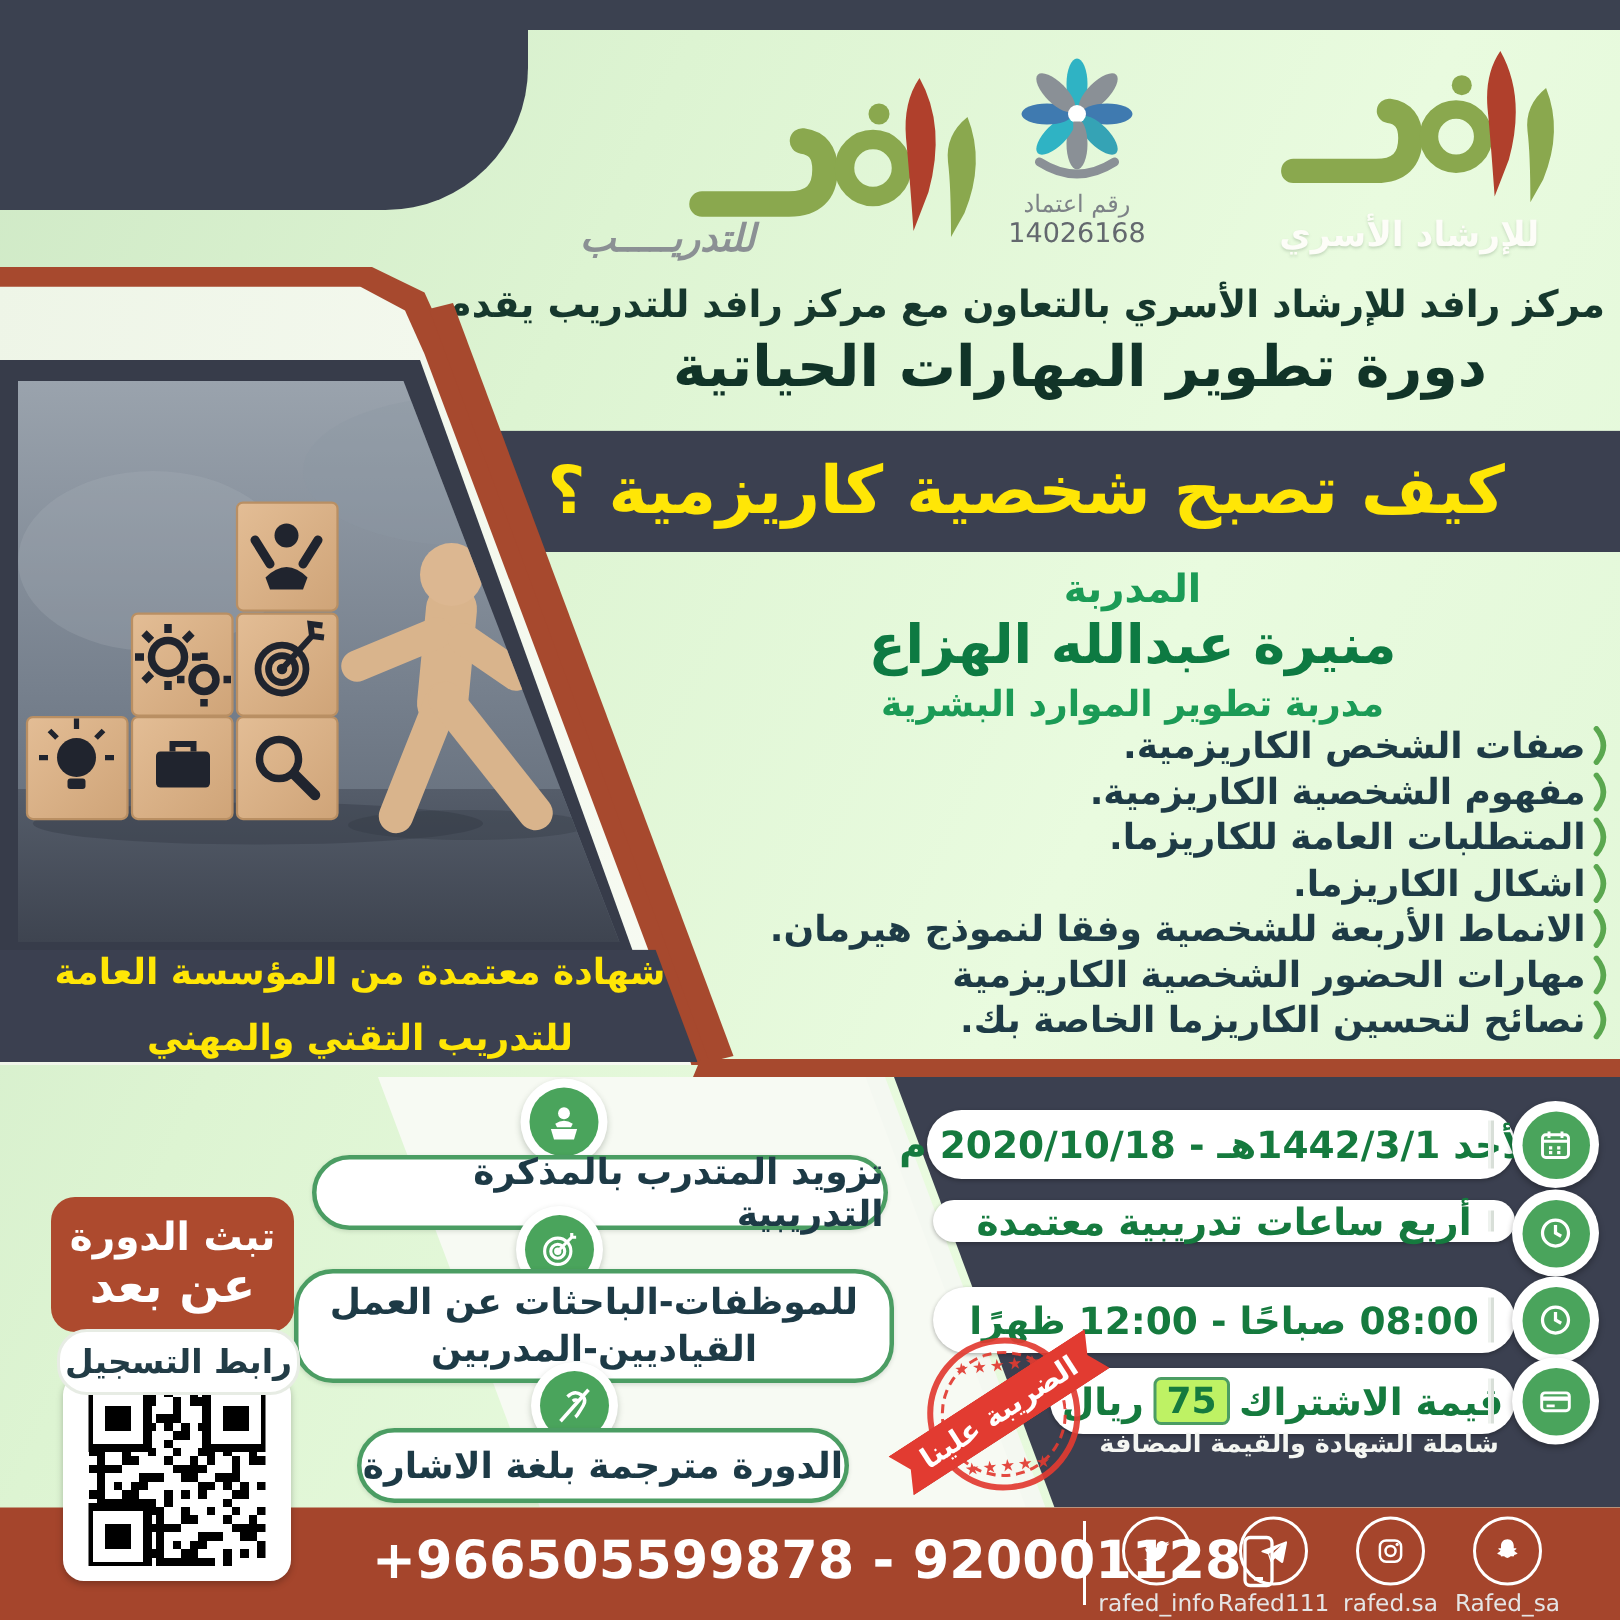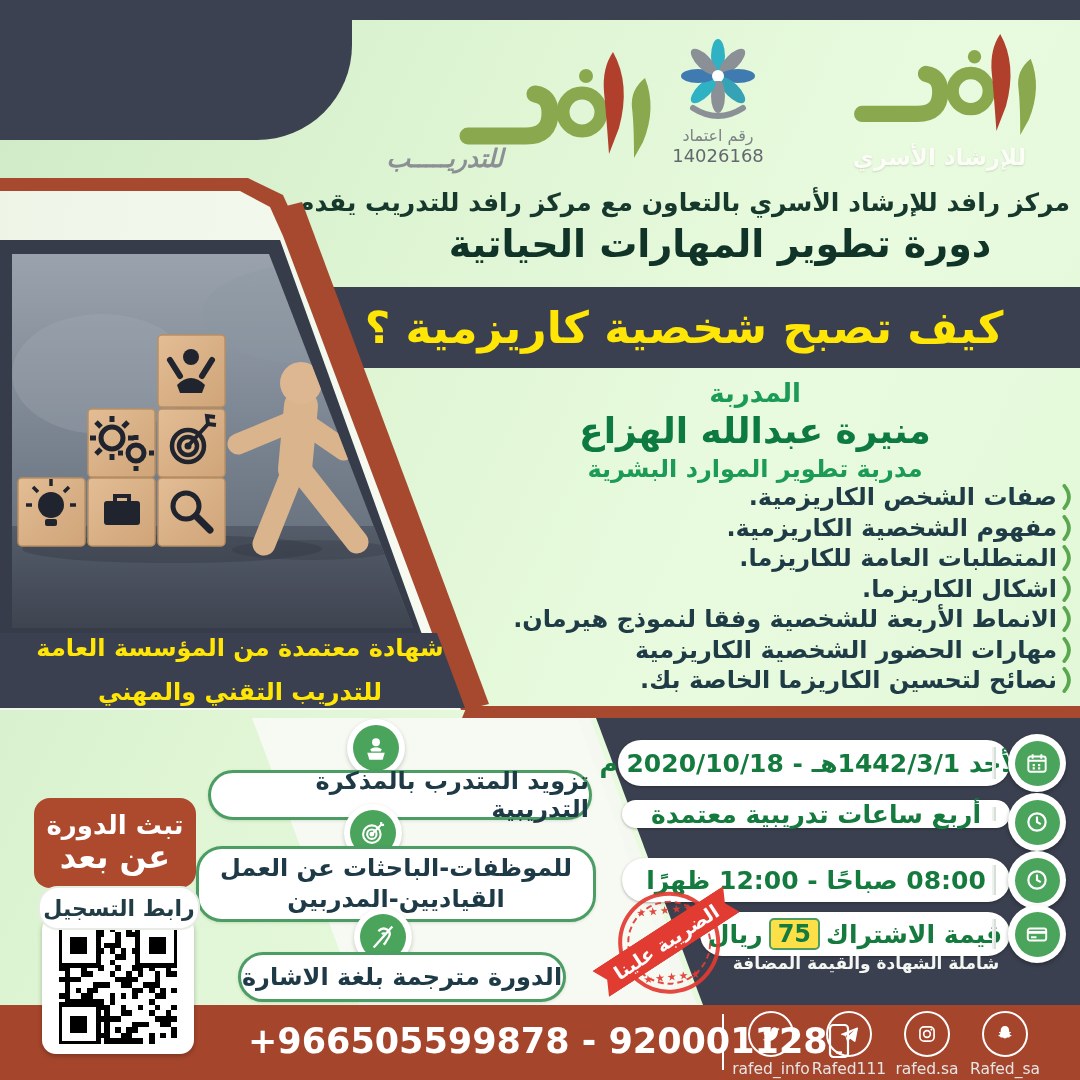--- a/index.html
+++ b/index.html
@@ -81,21 +81,21 @@
   .qr-card{left:42px;top:916px;width:152px;height:138px;background:#fff;border-radius:14px;z-index:3;
      display:flex;align-items:center;justify-content:center;box-shadow:0 2px 5px rgba(0,0,0,.25);}
   
   .row-pill{position:absolute;background:#fff;border-radius:24px;display:flex;align-items:center;justify-content:center;
      font-size:25px;font-weight:bold;color:#157a3e;box-shadow:0 1px 3px rgba(0,0,0,.3);white-space:nowrap;}
   .row-pill .sep{position:absolute;left:auto;right:14px;top:7px;bottom:7px;width:0;
      border-right:2px solid #d8dfd8;border-left:2px solid #eef2ee;}
   .row-icon{position:absolute;width:58px;height:58px;border-radius:50%;background:#fff;box-shadow:0 2px 4px rgba(0,0,0,.3);
      display:flex;align-items:center;justify-content:center;z-index:3;}
   .row-icon .inner{width:45px;height:45px;border-radius:50%;background:#4aa45c;display:flex;align-items:center;justify-content:center;}
-  .price-box{display:inline-block;border:2px solid #4b9d63;border-radius:5px;background:#fde047;
+  .price-box{display:inline-block;border:2px solid #4b9d63;border-radius:5px;background:#bef264;
      padding:0 7px;margin:0 6px;font-size:24px;color:#157a3e;}
   .panel-note{left:690px;top:953px;width:352px;text-align:center;color:#f4f6f2;font-size:17px;font-weight:bold;}
   
   .stamp{left:598px;top:890px;width:136px;height:102px;transform:rotate(-6deg);z-index:6;}
   .stamp-circle{position:absolute;left:20px;top:2px;width:94px;height:94px;border:4px solid #e23b31;border-radius:50%;opacity:.92;}
   .stamp-circle::before{content:"";position:absolute;inset:5px;border:2px dashed #e23b31;border-radius:50%;}
   .stamp-stars{position:absolute;left:0;right:0;top:8px;text-align:center;color:#e23b31;font-size:11px;letter-spacing:2px;}
   .stamp-stars.bottom{top:auto;bottom:6px;}
   .stamp-ribbon{position:absolute;left:-10px;top:36px;width:156px;height:31px;background:#e23b31;transform:rotate(-27deg);
      clip-path:polygon(0 0,100% 0,95% 50%,100% 100%,0 100%,5% 50%);

